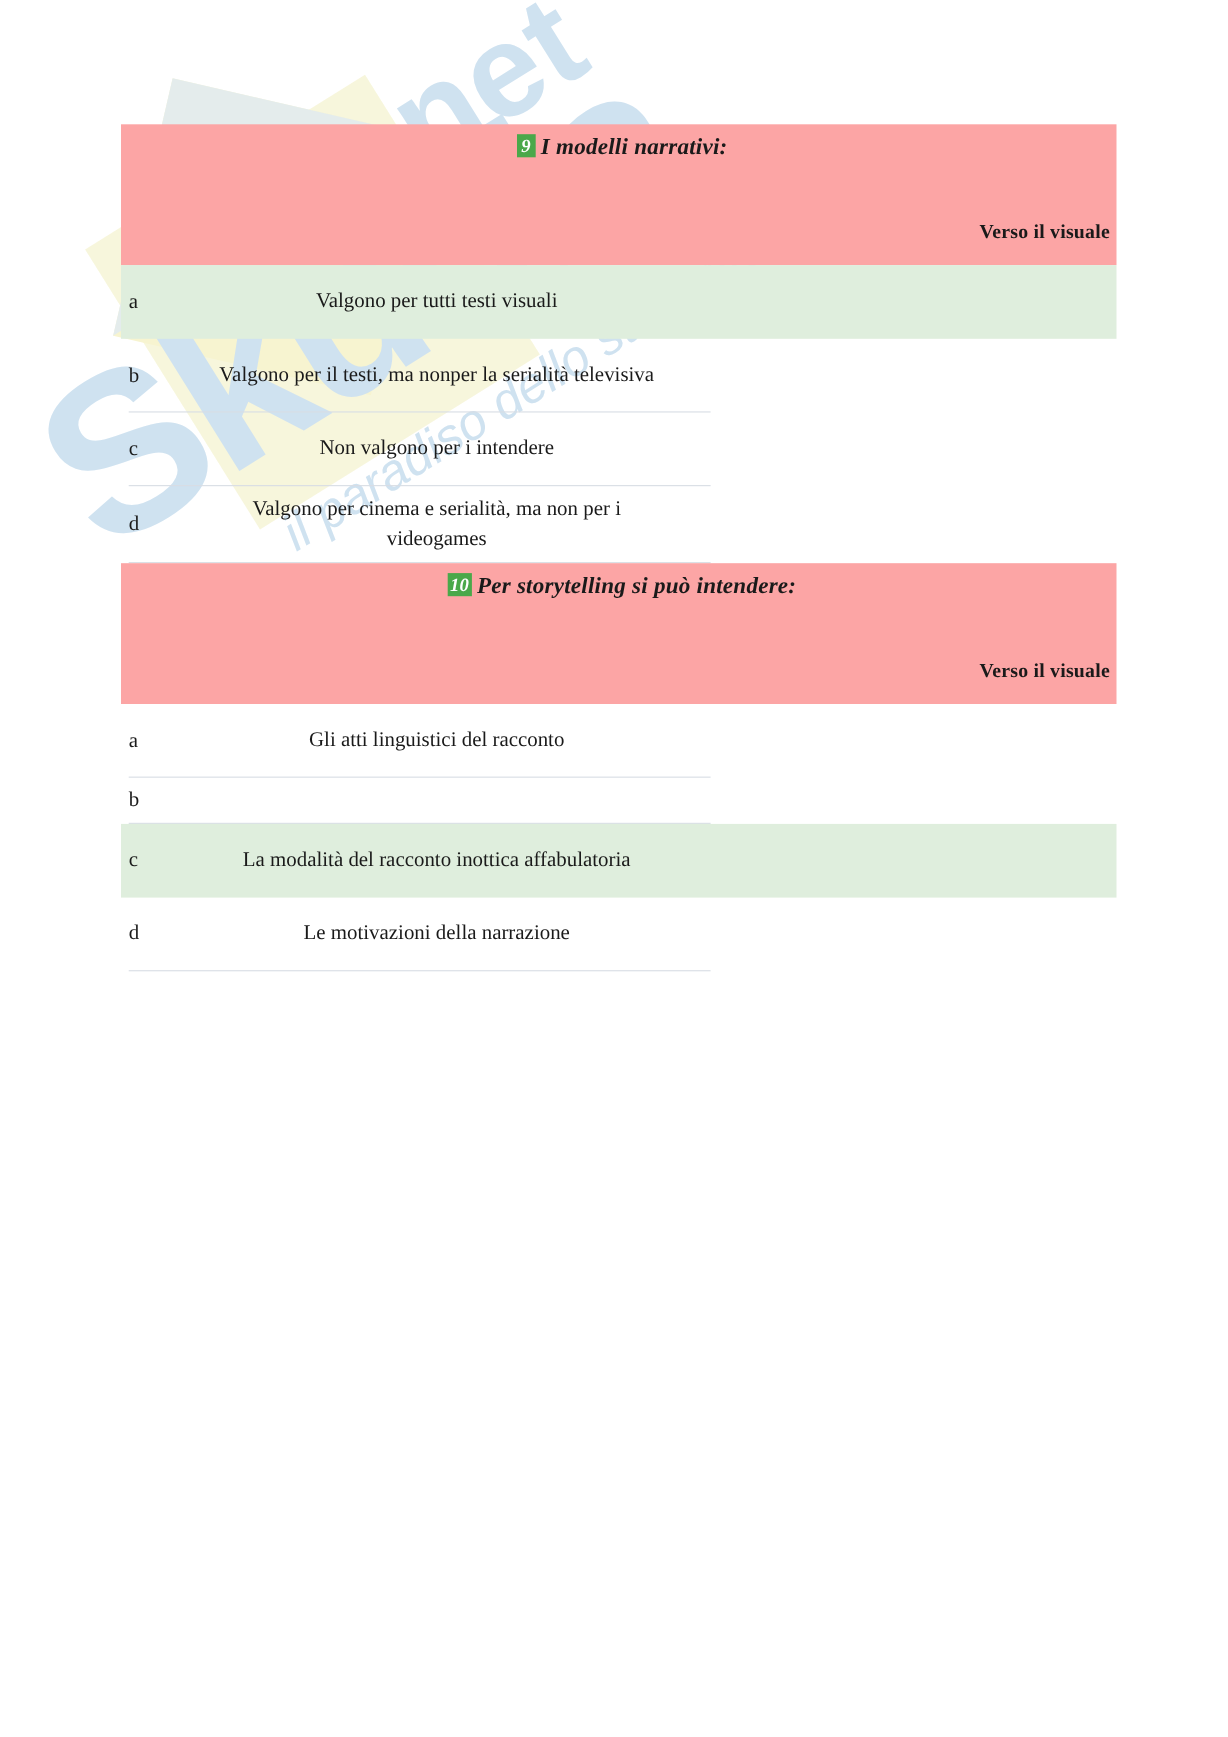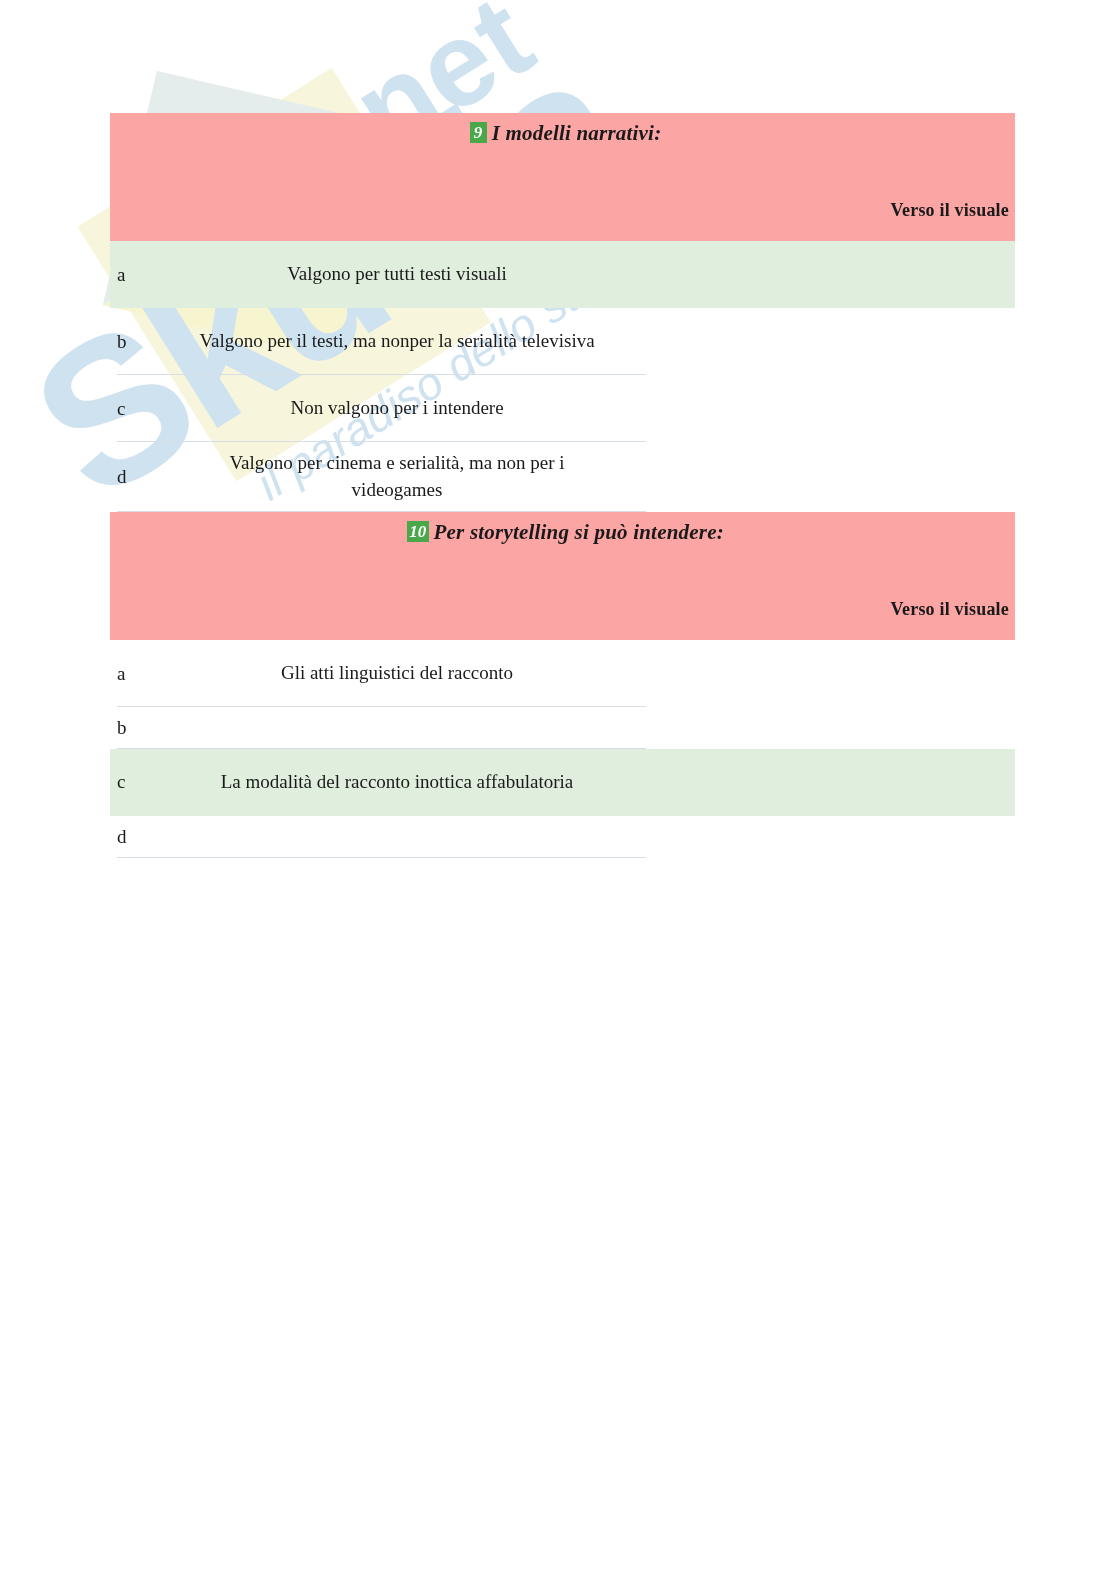--- a/index.html
+++ b/index.html
@@ -224,18 +224,19 @@
           <span class="opt-letter">b</span>
         </div>
         <div class="option correct">
           <span class="sep"></span>
           <span class="opt-letter">c</span>
           <span class="opt-text">La modalità del racconto inottica affabulatoria</span>
         </div>
         <div class="option">
           <span class="sep"></span>
           <span class="opt-letter">d</span>
+          <span class="opt-text">Le motivazioni della narrazione</span>
         </div>
       </div>
     </section>
 
   </div>
 </div>
 
 </body></html>

